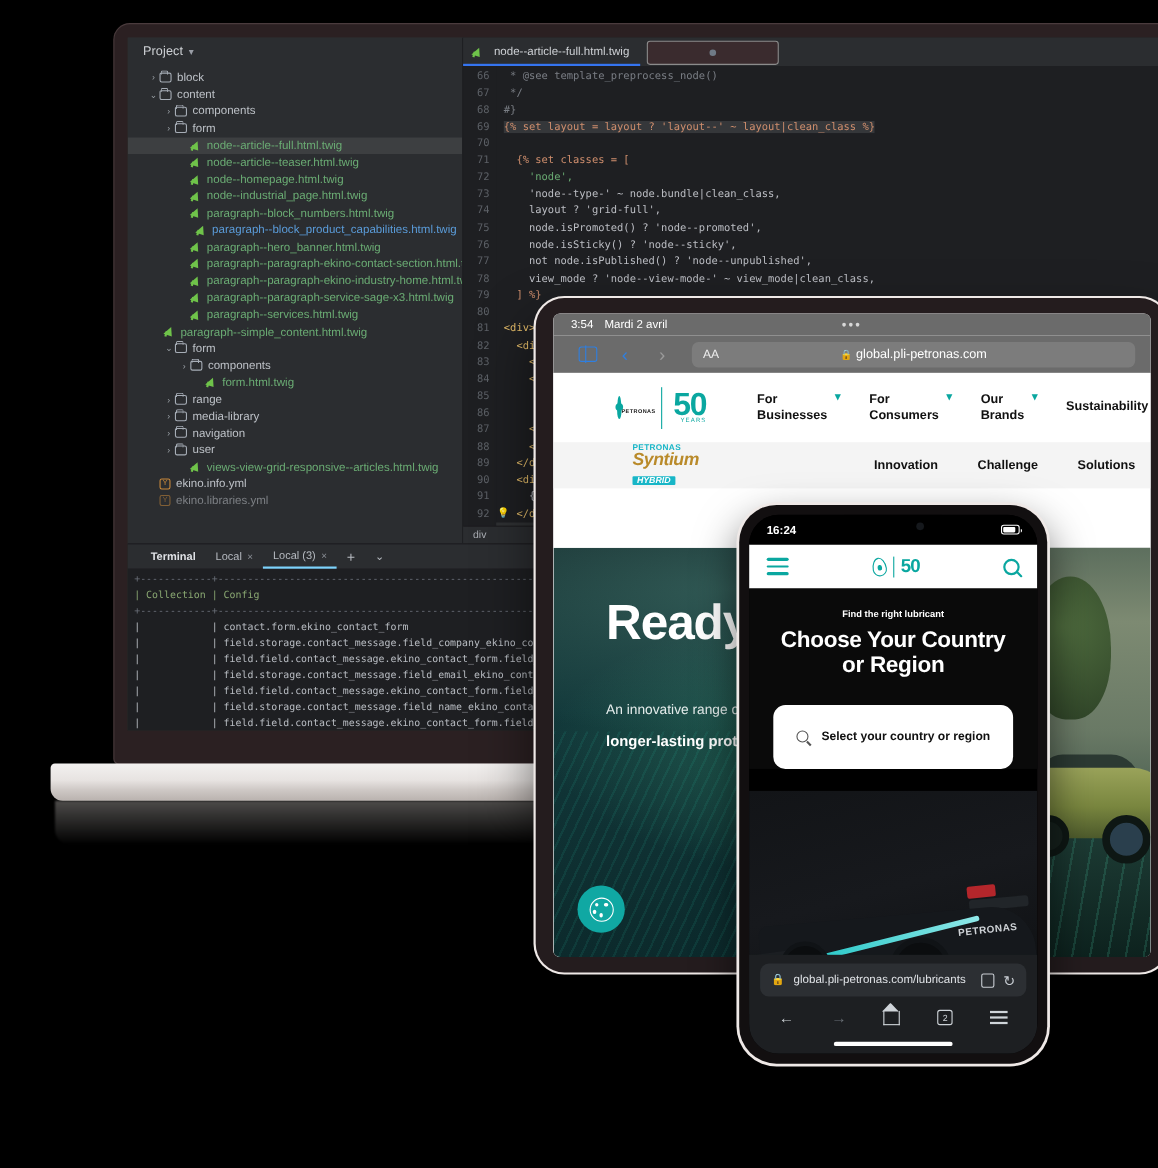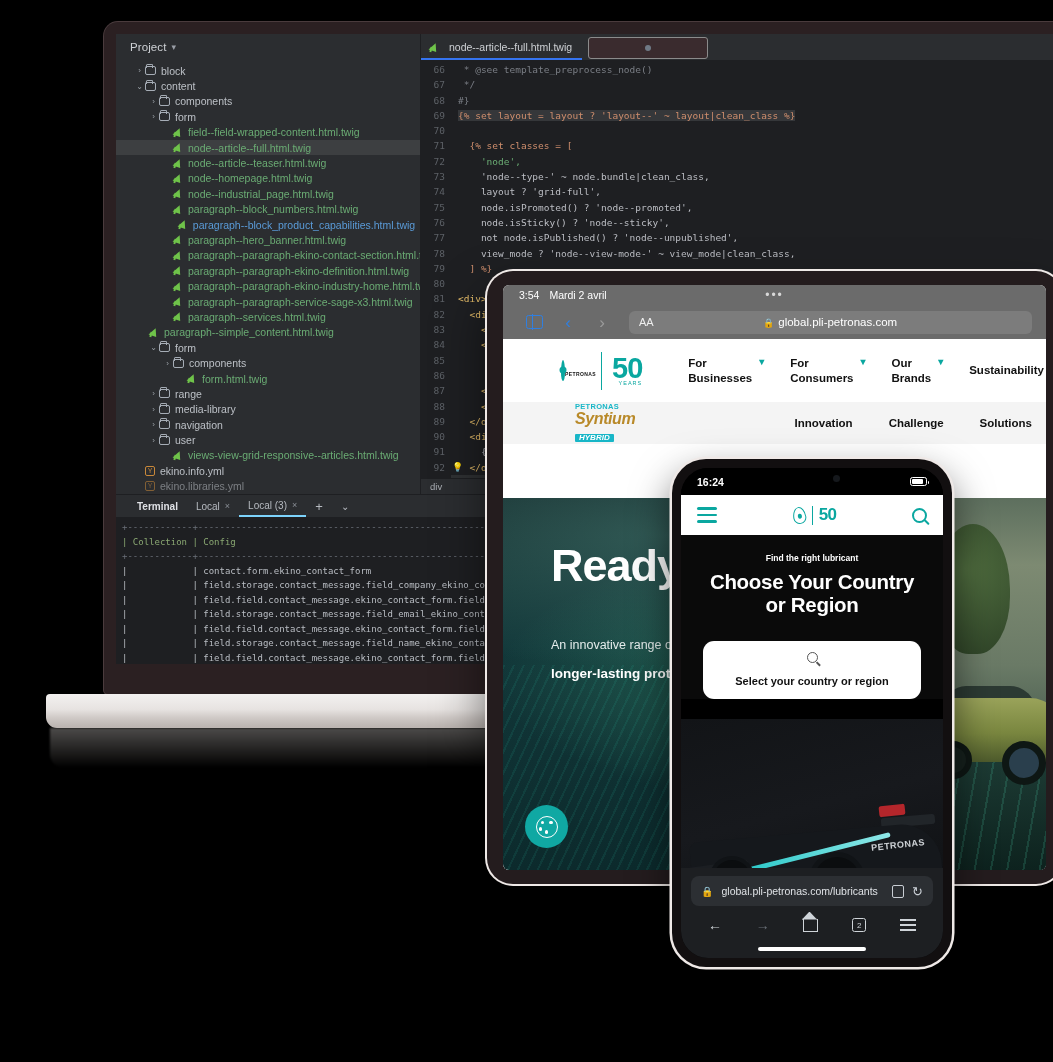--- a/index.html
+++ b/index.html
@@ -227,21 +227,21 @@
   .ph-logo .pd:after{ content:""; position:absolute; left:50%; top:55%; width:4.5px; height:4.5px; background:#0aa7a0; border-radius:50%; transform:translate(-50%,-50%); }
   .ph-logo .vb{ width:1px; height:19px; background:#0aa7a0; }
   .ph-logo .f5{ color:#0aa7a0; font-size:17px; font-weight:bold; letter-spacing:-.8px; }
   .mag{ width:15px; height:15px; border:2.2px solid #0aa7a0; border-radius:50%; position:relative; }
   .mag:after{ content:""; position:absolute; right:-5px; bottom:-3px; width:7px; height:2.2px; background:#0aa7a0; transform:rotate(45deg); border-radius:2px; }
   .ph-hero{ background:#0a0a0a; padding:18px 14px 0; text-align:center; }
   .ph-kicker{ color:#fff; font-size:8.5px; font-weight:bold; }
   .ph-h1{ color:#fff; font-size:20.5px; font-weight:bold; line-height:1.14; margin-top:7px; letter-spacing:-.3px; }
   .ph-search{
     margin:24px 8px 0; height:58px; background:#fff; border-radius:11px;
-    display:flex; align-items:center; justify-content:center; gap:12px;flex-direction:column;
+    display:flex; align-items:center; justify-content:center; gap:12px;
   }
   .ph-search .mg{ width:11px; height:11px; border:1.5px solid #555; border-radius:50%; position:relative; }
   .ph-search .mg:after{ content:""; position:absolute; right:-4px; bottom:-2px; width:5px; height:1.5px; background:#555; transform:rotate(45deg); }
   .ph-search span{ font-size:11px; font-weight:bold; color:#111; }
   .ph-f1{
     position:relative; height:203px; margin-top:20px;
     background:linear-gradient(165deg,#121417 0%,#17191d 45%,#0d0f11 100%);
     overflow:hidden;
   }
   .f1-body{ position:absolute; left:10px; bottom:34px; width:250px; height:56px; background:#15181c; border-radius:8px 40px 10px 8px; transform:rotate(-5deg); }
@@ -301,25 +301,20 @@
               <div class="trow" style="padding-left: 32px;">
                 <span class="arrow">›</span>
                 <span class="ic ic-folder"></span>
                 <span class="tname ">components</span>
               </div>
               <div class="trow" style="padding-left: 32px;">
                 <span class="arrow">›</span>
                 <span class="ic ic-folder"></span>
                 <span class="tname ">form</span>
               </div>
-              <div class="trow" style="padding-left: 46px;">
-                <span class="arrow blank">›</span>
-                <span class="ic ic-twig"></span>
-                <span class="tname green">field--field-wrapped-content.html.twig</span>
-              </div>
               <div class="trow sel" style="padding-left: 46px;">
                 <span class="arrow blank">›</span>
                 <span class="ic ic-twig"></span>
                 <span class="tname green">node--article--full.html.twig</span>
               </div>
               <div class="trow" style="padding-left: 46px;">
                 <span class="arrow blank">›</span>
                 <span class="ic ic-twig"></span>
                 <span class="tname green">node--article--teaser.html.twig</span>
               </div>
@@ -345,25 +340,20 @@
               </div>
               <div class="trow" style="padding-left: 46px;">
                 <span class="arrow blank">›</span>
                 <span class="ic ic-twig"></span>
                 <span class="tname green">paragraph--hero_banner.html.twig</span>
               </div>
               <div class="trow" style="padding-left: 46px;">
                 <span class="arrow blank">›</span>
                 <span class="ic ic-twig"></span>
                 <span class="tname green">paragraph--paragraph-ekino-contact-section.html.twig</span>
-              </div>
-              <div class="trow" style="padding-left: 46px;">
-                <span class="arrow blank">›</span>
-                <span class="ic ic-twig"></span>
-                <span class="tname green">paragraph--paragraph-ekino-definition.html.twig</span>
               </div>
               <div class="trow" style="padding-left: 46px;">
                 <span class="arrow blank">›</span>
                 <span class="ic ic-twig"></span>
                 <span class="tname green">paragraph--paragraph-ekino-industry-home.html.twig</span>
               </div>
               <div class="trow" style="padding-left: 46px;">
                 <span class="arrow blank">›</span>
                 <span class="ic ic-twig"></span>
                 <span class="tname green">paragraph--paragraph-service-sage-x3.html.twig</span>

